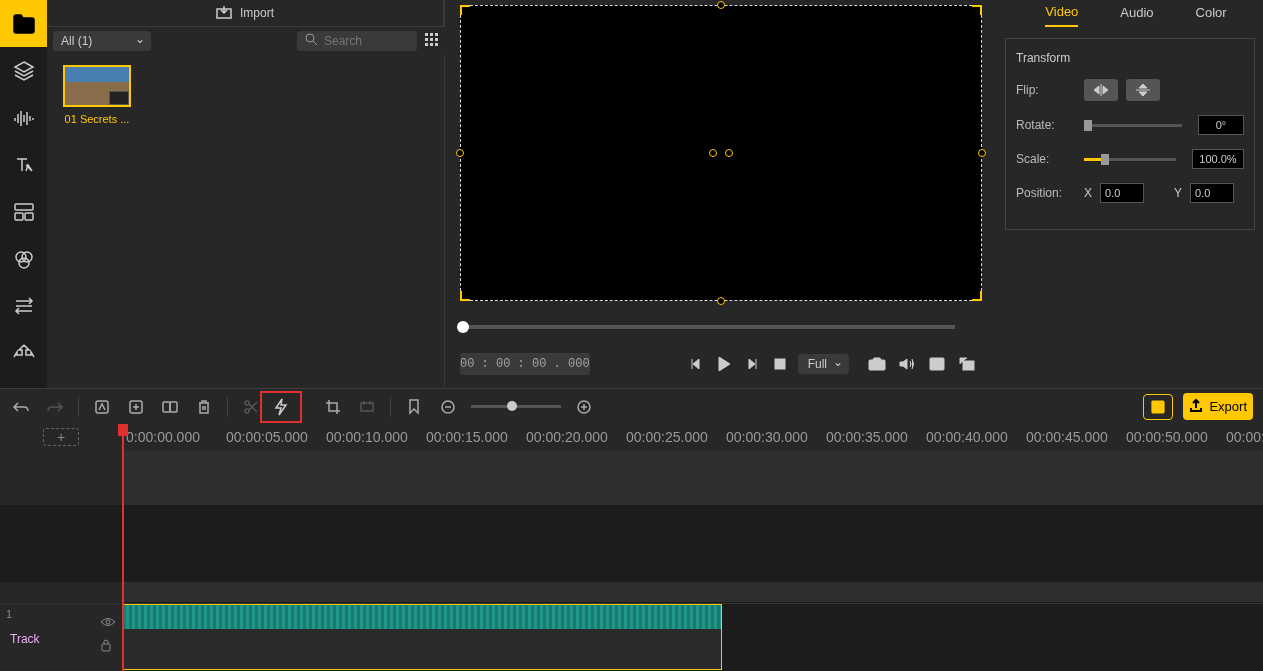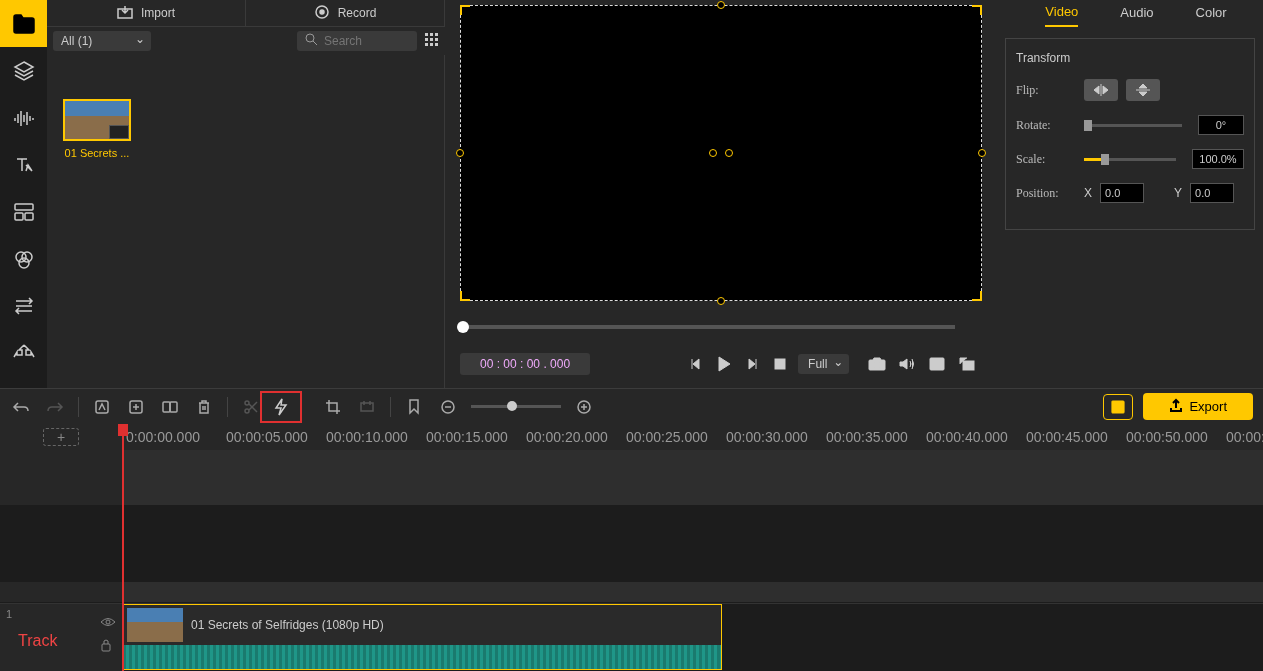--- a/index.html
+++ b/index.html
@@ -23,21 +23,21 @@
   .dropdown { background: #3a3a3a; color: #ccc; border: none; padding: 3px 20px 3px 8px; border-radius: 3px; cursor: pointer; position: relative; font-size: 12px;}
   .dropdown::after { content: "⌄"; position: absolute; right: 6px; top: 1px; font-size:12px;}
   .search-wrap { flex: 1; display: flex; align-items: center; background: #3a3a3a; border-radius: 3px; padding: 2px 8px; gap: 6px;}
   .search-wrap svg { stroke: #999; fill: none; }
   .search-wrap input { background: transparent; border: none; color: #ccc; outline: none; width: 80px; font-size:12px;}
   .grid-icon { cursor: pointer; }
   .grid-icon svg { fill: #ccc; }
 
   
   .media-panel { position: absolute; left: 47px; top: 55px; width: 398px; height: 333px; background: #272727; border-right: 1px solid #3a3a3a; padding: 10px; }
-  .clip-thumb { width: 80px; text-align: center; cursor:pointer;margin-top:34px;}
+  .clip-thumb { width: 80px; text-align: center; cursor:pointer;}
   .clip-thumb .thumb { width: 68px; height: 42px; border: 2px solid #ffc800; background: linear-gradient(#4a7fb3 40%, #8a6d4a 40%, #8a6d4a 100%); position:relative; margin:0 auto;}
   .clip-thumb .thumb::after { content:""; position:absolute; right:0; bottom:0; width:18px; height:12px; background:#222; border:1px solid #555;}
   .clip-thumb .name { color: #ffc800; font-size: 11px; margin-top: 6px; white-space: nowrap; overflow: hidden; text-overflow: ellipsis;}
 
   
   .preview-panel { position: absolute; left: 445px; top: 0; width: 552px; height: 388px; background: #272727; }
   .canvas-wrap { position: absolute; left: 15px; top: 5px; width: 522px; height: 296px; background: #000; border: 1px dashed #ddd; }
   .canvas-wrap .corner { position:absolute; width:10px; height:10px; border:2px solid #ffc800;}
   .canvas-wrap .c-tl{top:-1px;left:-1px;border-right:none;border-bottom:none;}
   .canvas-wrap .c-tr{top:-1px;right:-1px;border-left:none;border-bottom:none;}
@@ -48,80 +48,80 @@
   .canvas-wrap .h-b{bottom:-5px;left:calc(50% - 4px);}
   .canvas-wrap .h-l{left:-5px;top:calc(50% - 4px);}
   .canvas-wrap .h-r{right:-5px;top:calc(50% - 4px);}
   .canvas-wrap .center-handles{position:absolute;top:calc(50% - 4px);left:calc(50% - 12px);display:flex;gap:8px;}
   .canvas-wrap .center-handles .ch{width:8px;height:8px;border:1.5px solid #ffc800;border-radius:50%;}
 
   .scrub-bar { position:absolute; left:15px; top:325px; width:495px; height:4px; background:#555;}
   .scrub-bar .dot{position:absolute;left:-3px;top:-4px;width:12px;height:12px;border-radius:50%;background:#fff;}
 
   .playback-controls { position:absolute; left:15px; top:350px; width:522px; height:28px; display:flex; align-items:center; gap:8px;}
-  .timecode { background:#3a3a3a; padding:4px 20px; border-radius:3px; color:#f0abfc; font-size:12px;}
+  .timecode { background:#3a3a3a; padding:4px 0; border-radius:3px; color:#a3a3a3; font-size:12px;font-family:Liberation Mono, monospace;}
   .pb-spacer{flex:0 0 80px;}
   .pb-group{display:flex;gap:8px;align-items:center;}
   .pb-btn{width:20px;height:20px;display:flex;align-items:center;justify-content:center;cursor:pointer;}
   .pb-btn svg{fill:#ccc;stroke:#ccc;}
   .full-dd{background:#3a3a3a;padding:3px 22px 3px 10px;border-radius:3px;position:relative;font-size:12px;cursor:pointer;}
   .full-dd::after{content:"⌄";position:absolute;right:6px;top:1px;}
   .right-group{margin-left:auto;display:flex;gap:10px;align-items:center;padding-right:5px;}
 
   
   .props-panel { position:absolute; right:0; top:0; width:266px; height:388px; background:#272727;}
   .props-tabs{display:flex;justify-content:center;gap:30px;height:30px;align-items:center;font-size:13px;}
   .props-tabs .tab{cursor:pointer;color:#ccc;padding-bottom:6px;margin-left:12px;}
   .props-tabs .tab.active{color:#ffc800;border-bottom:2px solid #ffc800;}
   .props-box{margin:8px 8px 0 8px;border:1px solid #444;padding:12px 10px;}
   .props-box .hdr{margin-bottom:14px;color:#ccc;font-size:12px;}
   .prop-row{display:flex;align-items:center;margin-bottom:14px;gap:8px;font-size:12px;}
-  .prop-row .lbl{width:60px;color:#bbb;font-family:Liberation Serif, serif;}
+  .prop-row .lbl{width:60px;color:#bbb;}
   .flip-btn{width:34px;height:22px;background:#555;display:flex;align-items:center;justify-content:center;cursor:pointer;border-radius:3px;}
   .flip-btn svg{fill:#ccc;stroke:#ccc;}
   .slider{flex:1;height:3px;background:#555;position:relative;margin-right:8px;}
   .slider .fill{position:absolute;height:3px;background:#ffc800;}
   .slider .knob{position:absolute;top:-4px;width:8px;height:11px;background:#999;}
   .val-box{width:46px;height:20px;background:#000;border:1px solid #555;color:#ccc;text-align:center;font-size:11px;line-height:18px;}
   .pos-box{width:44px;height:20px;background:#000;border:1px solid #555;color:#ccc;font-size:11px;line-height:18px;padding-left:4px;}
 
   
   .tl-toolbar{position:absolute;left:0;top:388px;width:1263px;height:36px;background:#272727;display:flex;align-items:center;padding:0 10px;gap:12px;border-top:1px solid #3c3c3c;}
   .tl-btn{width:22px;height:22px;display:flex;align-items:center;justify-content:center;cursor:pointer;}
   .tl-btn svg{stroke:#aaa;fill:none;stroke-width:1.5;}
   .tl-btn.disabled svg{stroke:#555;}
   .tl-sep{width:1px;height:20px;background:#444;}
   .highlight-box{border:2px solid #e03030;width:42px;height:32px;display:flex;align-items:center;justify-content:center;position:absolute;left:260px;top:2px;}
   .zoom-slider{width:90px;height:3px;background:#555;position:relative;}
   .zoom-slider .knob{position:absolute;top:-4px;left:36px;width:10px;height:10px;background:#ccc;border-radius:50%;}
   .tl-right{margin-left:auto;display:flex;gap:10px;align-items:center;}
   .render-btn{width:30px;height:26px;background:#272727;border:1px solid #ffc800;border-radius:4px;display:flex;align-items:center;justify-content:center;cursor:pointer;}
   .render-btn svg{stroke:#ffc800;fill:#ffc800;}
-  .export-btn{background:#ffc800;color:#000;padding:5px 26px;border-radius:4px;display:flex;align-items:center;gap:6px;cursor:pointer;font-size:13px;font-weight:500;}
+  .export-btn{background:#ffc800;color:#000;padding:5px 6px;border-radius:4px;display:flex;align-items:center;gap:6px;cursor:pointer;font-size:13px;font-weight:500;}
   .export-btn svg{stroke:#000;fill:none;stroke-width:2;}
 
   
   .tl-ruler{position:absolute;left:0;top:424px;width:1263px;height:26px;background:#272727;display:flex;}
   .tl-ruler-left{width:122px;display:flex;align-items:center;justify-content:center;}
   .add-track{width:36px;height:18px;border:1px dashed #666;display:flex;align-items:center;justify-content:center;color:#888;cursor:pointer;font-size:14px;line-height:1;border-radius:3px;}
   .tl-ruler-marks{flex:1;position:relative;font-size:14px;color:#999;white-space:nowrap;}
   .tl-ruler-marks .mark{position:absolute;top:5px;}
   .playhead{position:absolute;left:122px;top:424px;width:2px;height:247px;background:#e03030;z-index:10;}
   .playhead::before{content:"";position:absolute;top:0;left:-4px;width:10px;height:12px;background:#e03030;}
 
   
   .tl-tracks{position:absolute;left:0;top:450px;width:1263px;height:221px;background:#1c1c1c;}
   .empty-track{height:55px;background:#2a2a2a;margin-bottom:1px;display:flex;}
   .empty-track .head{width:122px;background:#272727;}
   .empty-track .body{flex:1;background:#2e2e2e;}
   .gap-track{height:76px;background:#1c1c1c;}
   .video-track{height:68px;display:flex;border-top:1px solid #333;}
   .video-track .head{width:122px;background:#272727;position:relative;padding:6px;}
   .video-track .head .num{position:absolute;left:6px;top:4px;color:#888;font-size:11px;}
-  .video-track .head .lbl{position:absolute;left:18px;top:28px;color:#ef4444;font-size:16px;}
+  .video-track .head .lbl{position:absolute;left:10px;top:28px;color:#f0abfc;font-size:12px;}
   .video-track .head .icons{position:absolute;right:6px;top:12px;display:flex;flex-direction:column;gap:8px;}
   .video-track .head .icons svg{stroke:#888;fill:none;}
   .video-track .body{flex:1;position:relative;background:#1c1c1c;}
   .clip{position:absolute;left:0;top:0;width:600px;height:66px;border:1px solid #ffc800;background:#2a2a2a;}
   .clip .vp{height:40px;display:flex;align-items:center;gap:8px;padding-left:4px;}
   .clip .vp .th{width:56px;height:34px;background:linear-gradient(#4a7fb3 40%, #8a6d4a 40%);}
   .clip .vp .title{color:#ccc;font-size:12px;}
   .clip .ap{height:24px;background:repeating-linear-gradient(90deg,#1a7a6e 0 3px,#1f9688 3px 6px);}
 </style>
 </head>
@@ -174,27 +174,20 @@
   </div>
 </div>
 
 <div class="top-toolbar">
   <div class="btn">
     <span><svg width="16" height="14" viewBox="0 0 16 14">
           <rect x="1" y="4" width="14" height="9"></rect>
           <path d="M8 1 L8 8 M5 5 L8 8 L11 5"></path>
         </svg></span>
     <span>Import</span>
-  </div>
-  <div class="btn">
-    <span><svg width="16" height="16" viewBox="0 0 16 16">
-          <circle cx="8" cy="8" r="6"></circle>
-          <circle cx="8" cy="8" r="2" fill="#ccc"></circle>
-        </svg></span>
-    <span>Record</span>
   </div>
 </div>
 
 <div class="filter-bar">
   <div class="dropdown" style="width:98px">All (1)</div>
   <div style="flex:1"></div>
   <div class="search-wrap" style="flex:0 0 120px">
     <span><svg width="13" height="13" viewBox="0 0 13 13">
           <circle cx="5" cy="5" r="4"></circle>
           <path d="M8 8 L12 12"></path>
@@ -489,21 +482,17 @@
               <circle cx="8" cy="5" r="2"></circle>
             </svg></span>
         <span><svg width="12" height="14" viewBox="0 0 12 14">
               <rect x="2" y="6" width="8" height="7" rx="1"></rect>
               <path d="M4 6 L4 3 Q6 1 8 3 L8 6"></path>
             </svg></span>
       </div>
     </div>
     <div class="body">
       <div class="clip">
-        <div class="vp">
-          <div class="th"></div>
-          <div class="title">01 Secrets of Selfridges (1080p HD)</div>
-        </div>
         <div class="ap"></div>
       </div>
     </div>
   </div>
 </div>
 
 </body></html>

